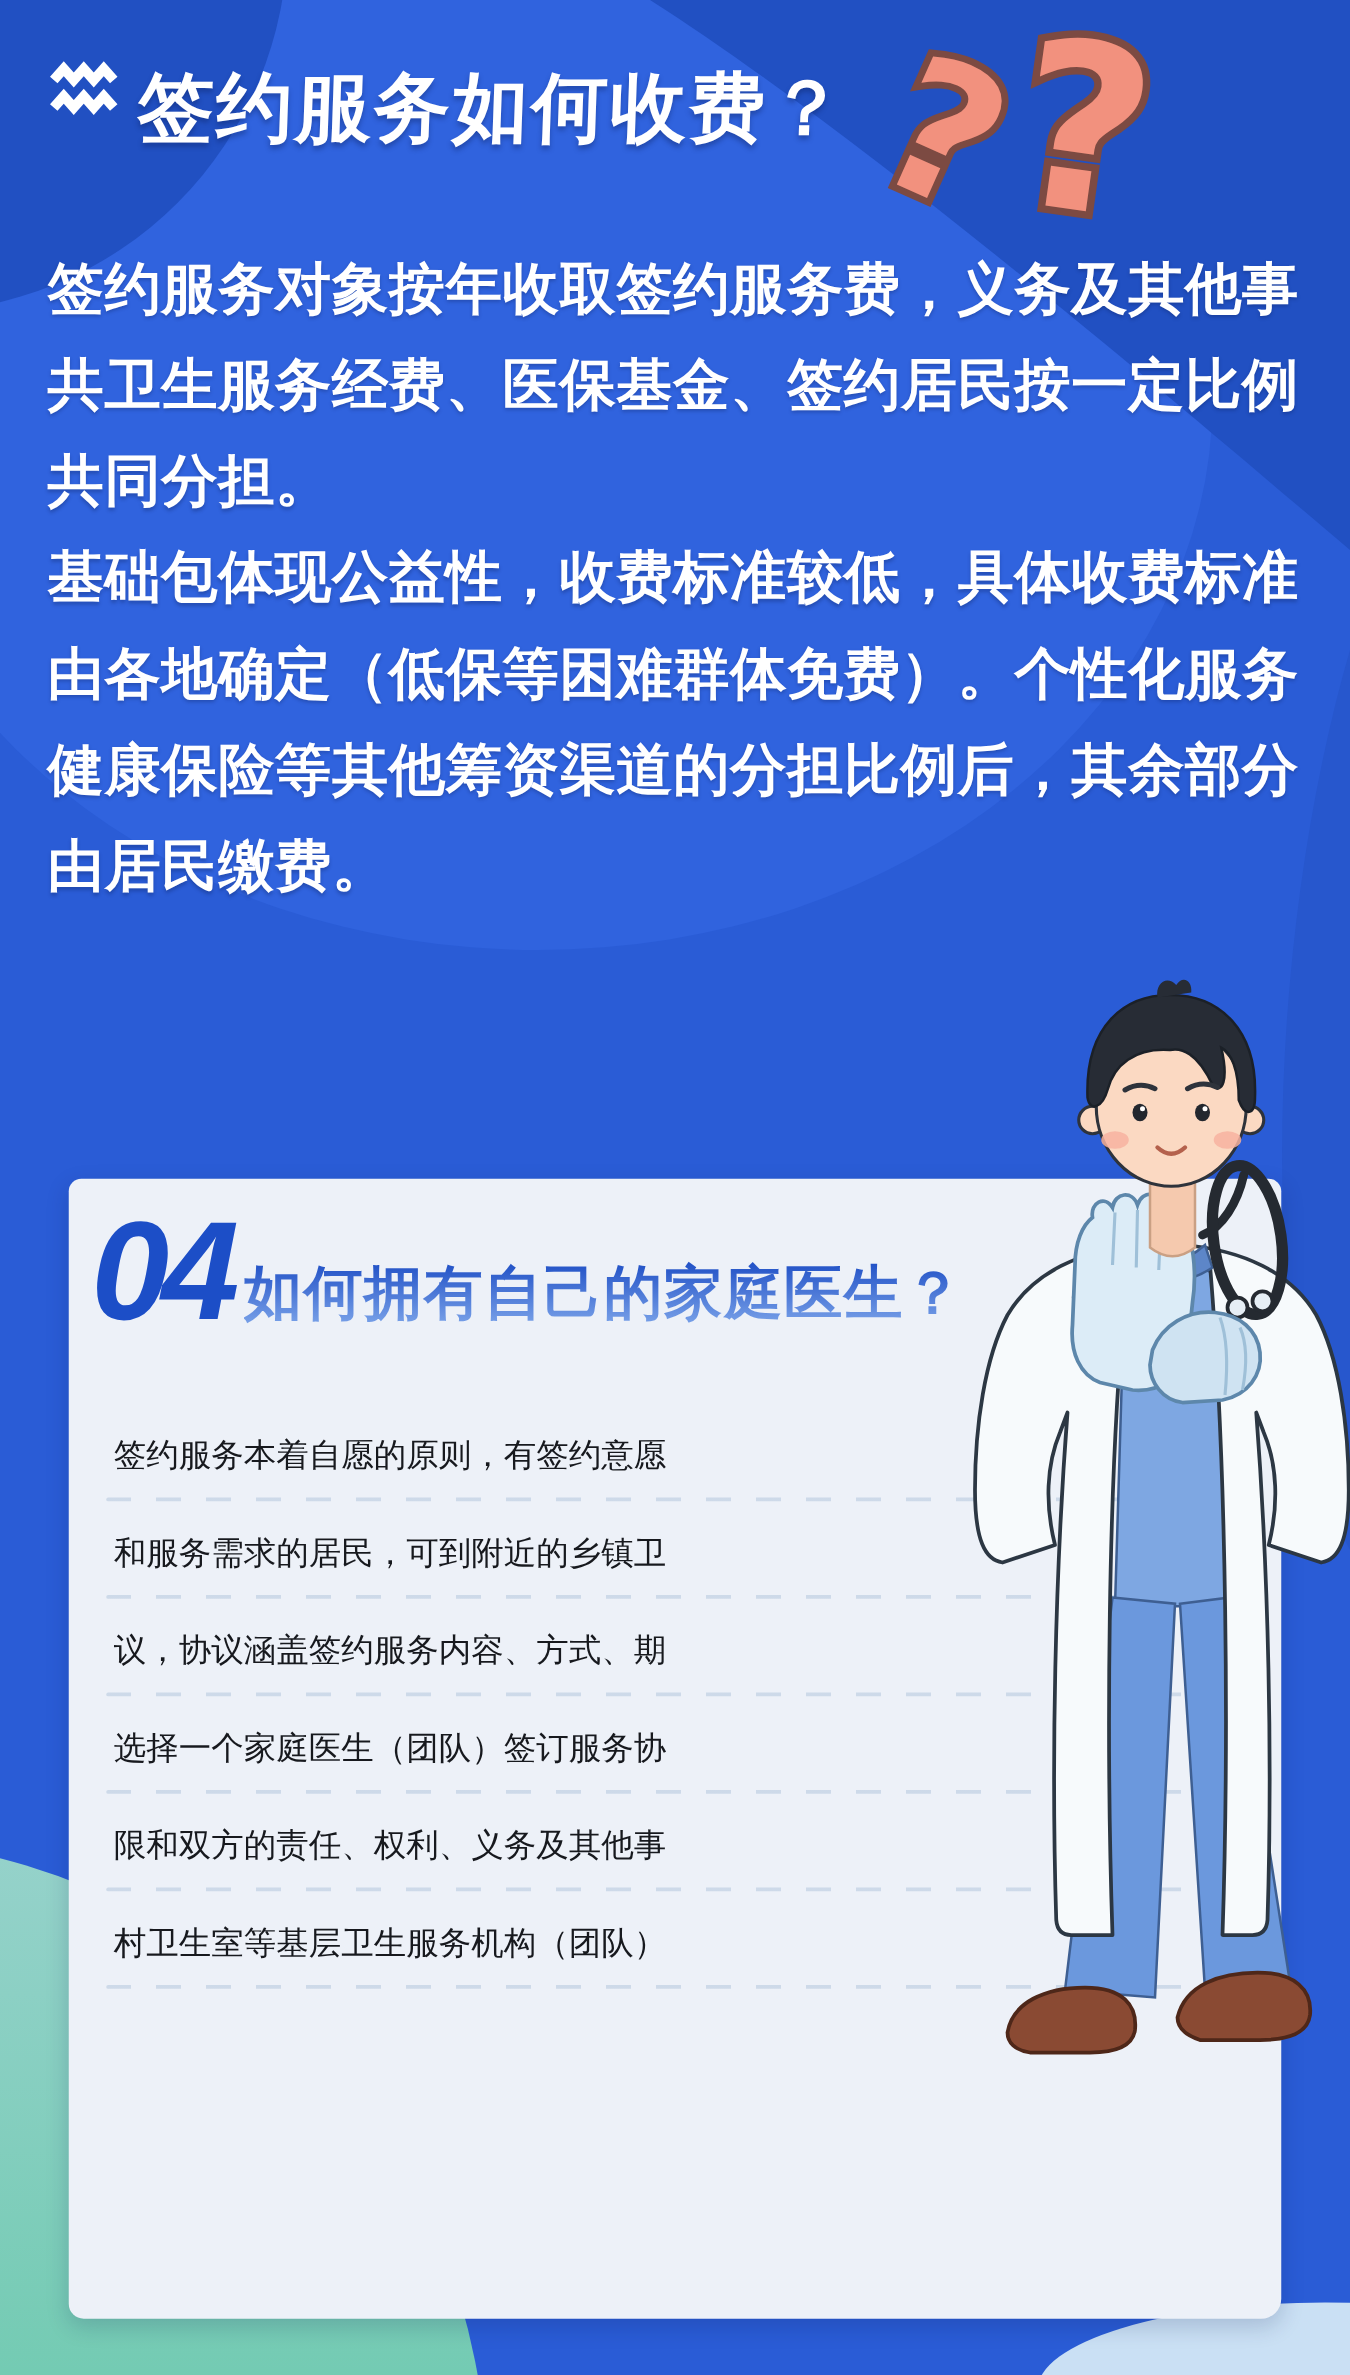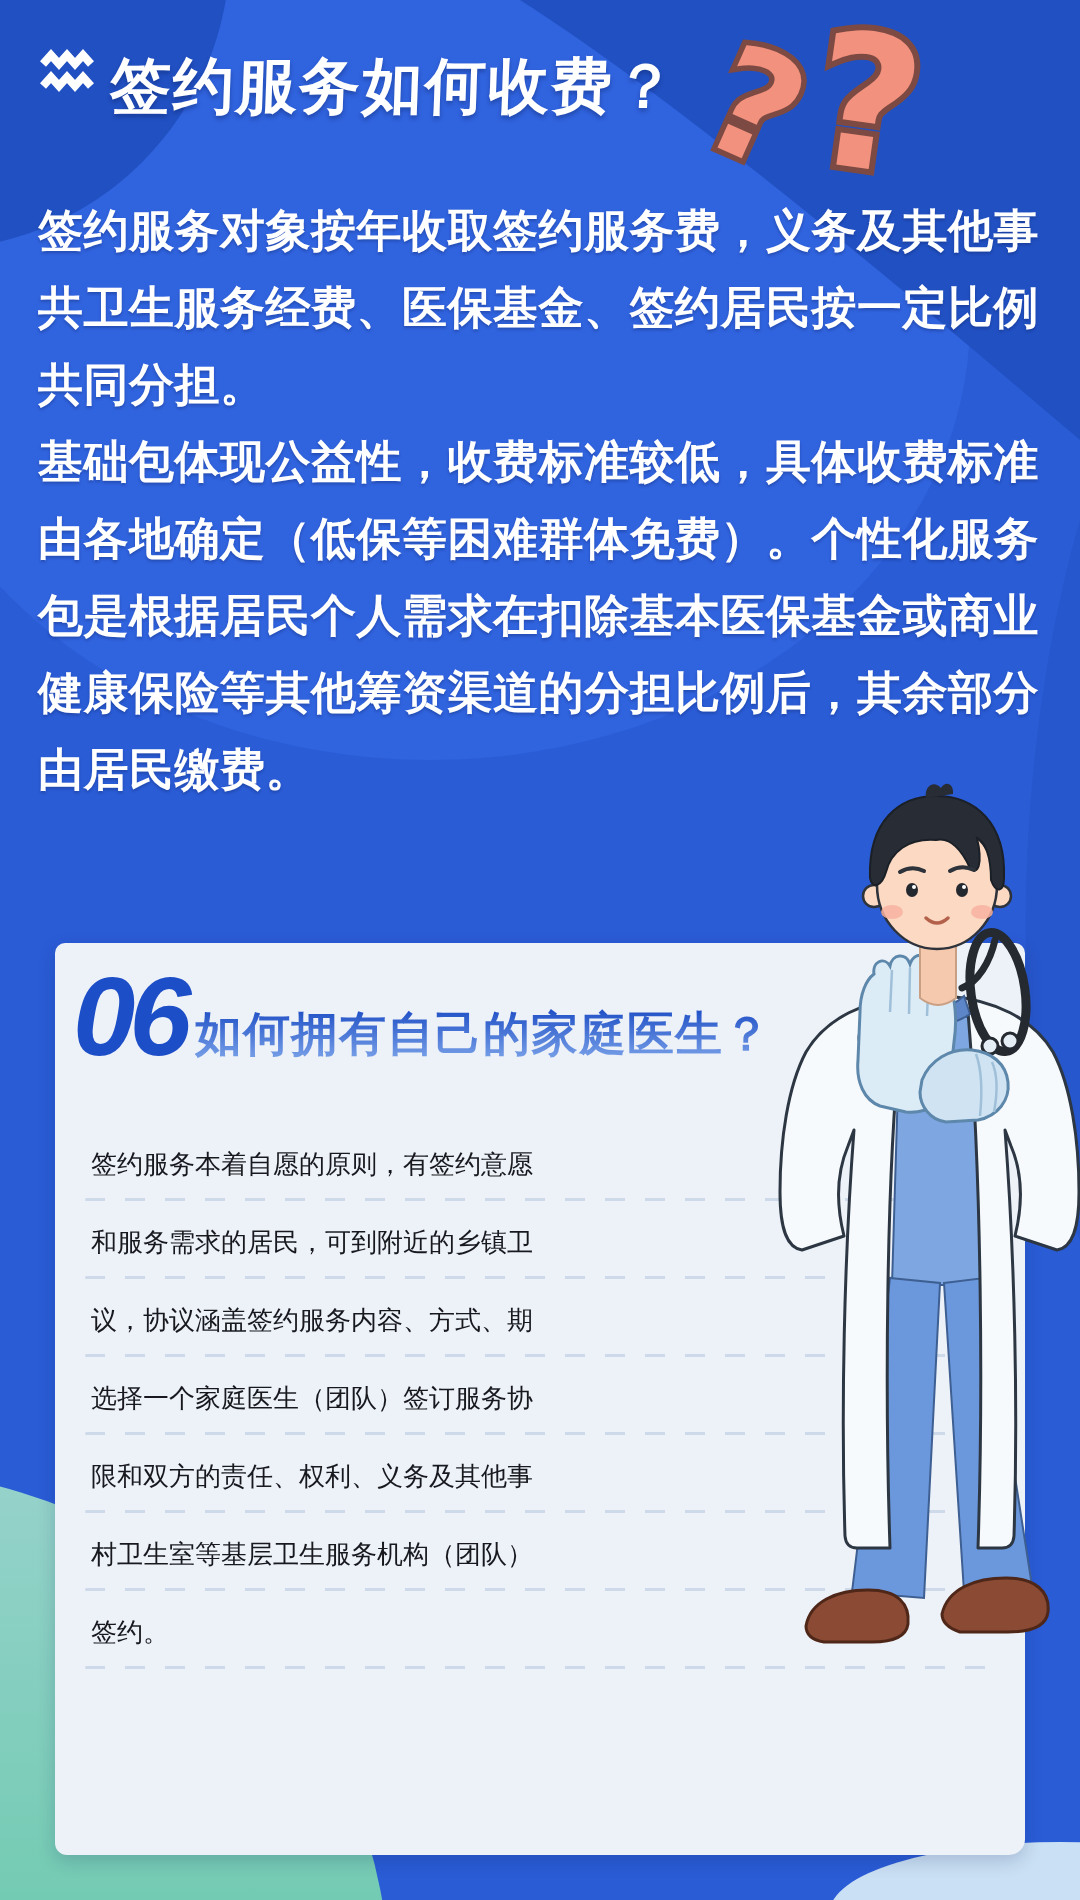--- a/index.html
+++ b/index.html
@@ -101,36 +101,34 @@
     <text x="28" y="165" font-size="150" font-weight="bold" font-family="'DejaVu Sans',sans-serif" fill="#f2917e" stroke="#7c4a42" stroke-width="11" paint-order="stroke fill" transform="rotate(24 70 110)">?</text>
     <text x="130" y="175" font-size="185" font-weight="bold" font-family="'DejaVu Sans',sans-serif" fill="#f2917e" stroke="#7c4a42" stroke-width="12" paint-order="stroke fill" transform="rotate(8 190 100)">?</text>
   </svg>
 
   <div class="intro">
     <div class="intro-line">签约服务对象按年收取签约服务费，义务及其他事</div>
     <div class="intro-line">共卫生服务经费、医保基金、签约居民按一定比例</div>
     <div class="intro-line">共同分担。</div>
     <div class="intro-line">基础包体现公益性，收费标准较低，具体收费标准</div>
     <div class="intro-line">由各地确定（低保等困难群体免费）。个性化服务</div>
-    <div class="intro-line">包是根据居民个人需求在扣除基本医保基金或商业</div>
     <div class="intro-line">健康保险等其他筹资渠道的分担比例后，其余部分</div>
     <div class="intro-line">由居民缴费。</div>
   </div>
 
   <section class="card">
-    <div class="card-number">06</div>
+    <div class="card-number">04</div>
     <h2 class="card-heading">如何拥有自己的家庭医生？</h2>
     <div class="card-body">
       <div class="body-line">签约服务本着自愿的原则，有签约意愿</div>
       <div class="body-line">和服务需求的居民，可到附近的乡镇卫</div>
       <div class="body-line">议，协议涵盖签约服务内容、方式、期</div>
       <div class="body-line">选择一个家庭医生（团队）签订服务协</div>
       <div class="body-line">限和双方的责任、权利、义务及其他事</div>
       <div class="body-line">村卫生室等基层卫生服务机构（团队）</div>
-      <div class="body-line">签约。</div>
     </div>
   </section>
 
   <svg class="doctor" viewBox="0 0 340 890" aria-hidden="true">
 
     <path d="M160,240 Q197,222 234,240 L242,505 L152,505 Z" fill="#7ea7e2" stroke="#3e5f92" stroke-width="2"></path>
 
     <path d="M150,498 L200,503 L184,818 L112,812 Z" fill="#6b98dd" stroke="#3e5f92" stroke-width="2"></path>
     <path d="M204,503 L244,498 L292,806 L224,812 Z" fill="#6b98dd" stroke="#3e5f92" stroke-width="2"></path>
 

